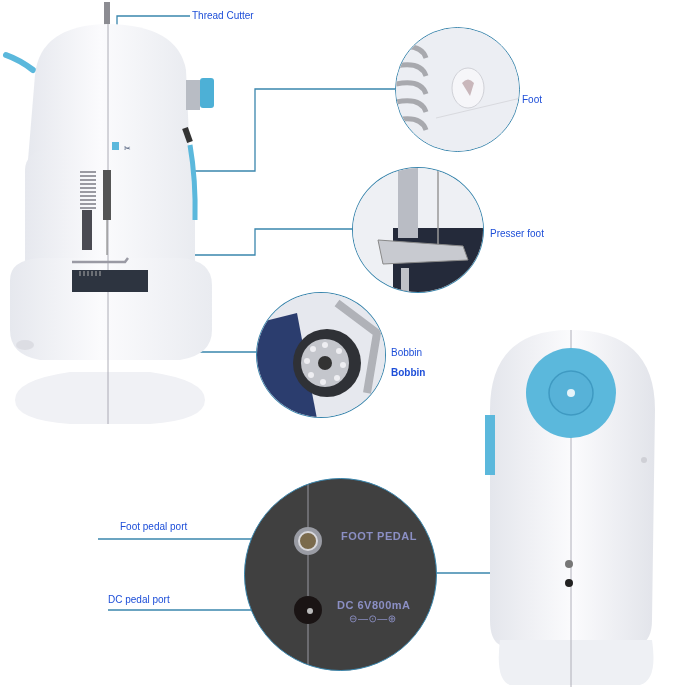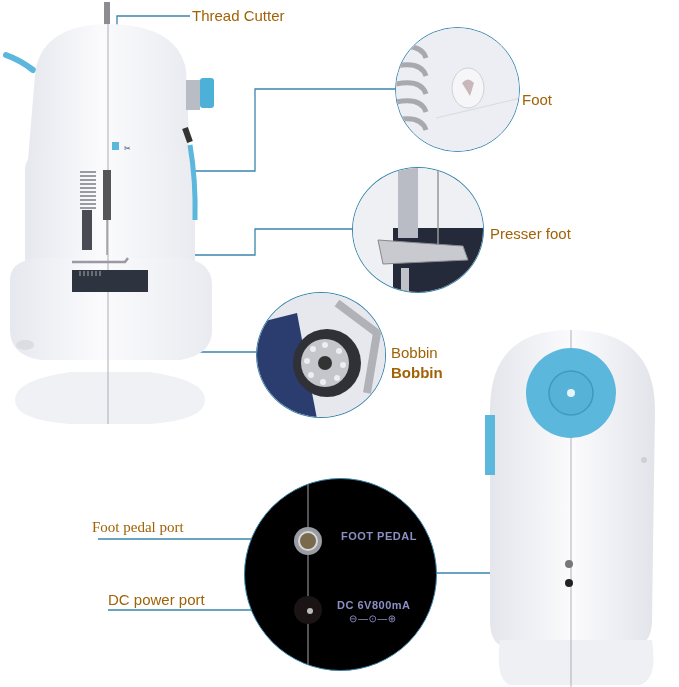--- a/index.html
+++ b/index.html
@@ -1,18 +1,18 @@
 <!DOCTYPE html>
 <html><head>
 <meta charset="utf-8">
 <style>
   html, body { margin:0; padding:0; background:#ffffff; }
   body { width:679px; height:687px; position:relative; overflow:hidden; font-family:"Liberation Sans", sans-serif; color:#1a1a1a; }
   .abs { position:absolute; }
-  .label { position:absolute; font-size:15px; line-height:18px; white-space:nowrap; color:#a16207; }
+  .label { position:absolute; font-size:10px; line-height:18px; white-space:nowrap; color:#1d4ed8; }
   .circle { position:absolute; border-radius:50%; border:1.5px solid #3a86ad; overflow:hidden; background:#eef0f4; box-sizing:border-box; }
   svg.lines { position:absolute; left:0; top:0; }
   .port-text { position:absolute; font-family:"Liberation Sans", sans-serif; font-weight:bold; color:#8b8fc4; font-size:11px; letter-spacing:0.5px; white-space:nowrap; }
 </style>
 </head>
 <body>
 
 <svg class="lines" width="679" height="687">
   <g stroke="#3a86ad" stroke-width="1.3" fill="none">
 
@@ -147,36 +147,36 @@
         <circle cx="54" cy="82" r="3"></circle>
       <circle cx="50" cy="68" r="3"></circle>
         <circle cx="56" cy="56" r="3"></circle>
     </g>
     <path d="M80,10 L120,40 L110,100" stroke="#b0b2b8" stroke-width="8" fill="none"></path>
   </svg>
 </div>
 <div class="label" style="left:391px;top:344px;">Bobbin</div>
 <div class="label" style="left:391px;top:364px;font-weight:bold;">Bobbin</div>
 
-<div class="circle" style="left:244px;top:478px;width:193px;height:193px;background:#000000;">
+<div class="circle" style="left:244px;top:478px;width:193px;height:193px;background:#404040;">
   <svg class="abs" style="left:0;top:0" width="193" height="193">
     <line x1="63" y1="0" x2="63" y2="193" stroke="#8a8a92" stroke-width="1.2"></line>
     <circle cx="63" cy="62" r="14" fill="#9a9ca4"></circle>
     <circle cx="63" cy="62" r="9" fill="#7a6a4c"></circle>
     <circle cx="63" cy="62" r="9" fill="none" stroke="#d8d8dc" stroke-width="2"></circle>
     <circle cx="63" cy="131" r="14" fill="#1a1414"></circle>
     <circle cx="65" cy="132" r="3" fill="#bbb"></circle>
   </svg>
   <div class="port-text" style="left:96px;top:51px;">FOOT PEDAL</div>
   <div class="port-text" style="left:92px;top:120px;text-align:right;">DC  6V800mA</div>
   <div class="port-text" style="left:104px;top:134px;font-weight:normal;font-size:10px;">⊖—⊙—⊕</div>
 </div>
 
-<div class="label" style="left:92px;top:518px;font-family:Liberation Serif, serif;">Foot pedal port</div>
-<div class="label" style="left:108px;top:591px;">DC power port</div>
+<div class="label" style="left:120px;top:518px;">Foot pedal port</div>
+<div class="label" style="left:108px;top:591px;">DC pedal port</div>
 
 <svg class="abs" style="left:480px;top:320px" width="190" height="367" viewBox="0 0 190 367">
   <defs>
     <linearGradient id="sideG" x1="0" x2="1">
       <stop offset="0" stop-color="#e4e6ec"></stop>
       <stop offset="0.5" stop-color="#fbfbfd"></stop>
       <stop offset="1" stop-color="#e2e4ea"></stop>
     </linearGradient>
   </defs>
   <path d="M10,90 Q10,10 90,10 Q175,10 175,90 L172,300 Q172,320 160,325 L20,325 Q10,320 10,300 Z" fill="url(#sideG)"></path>

